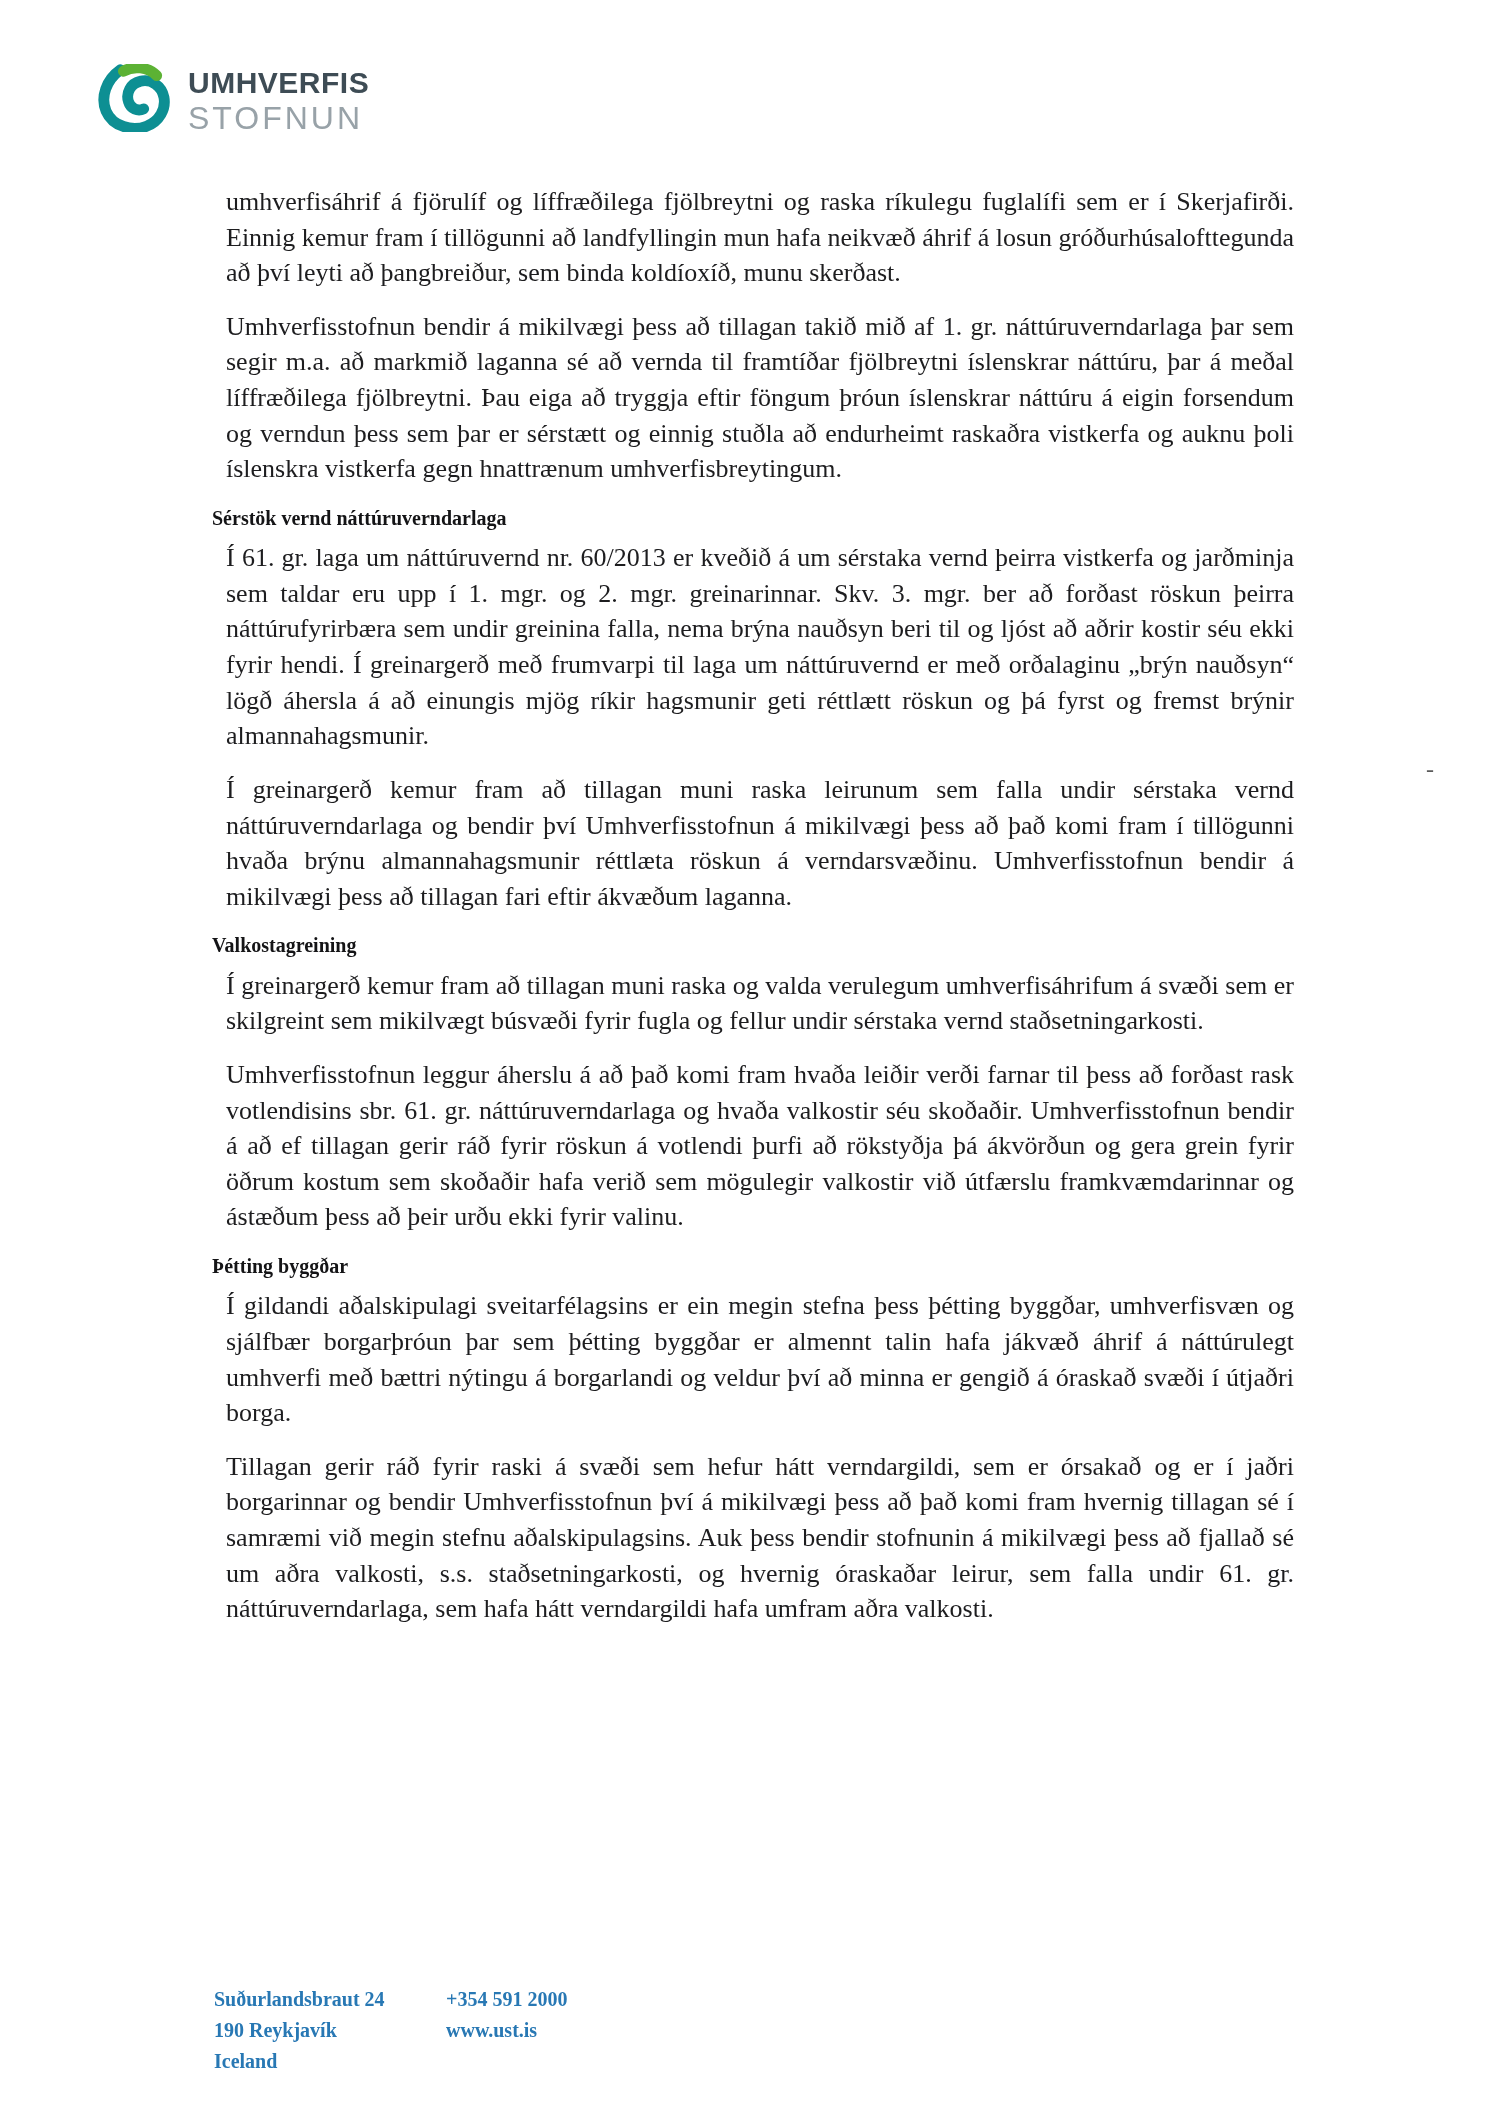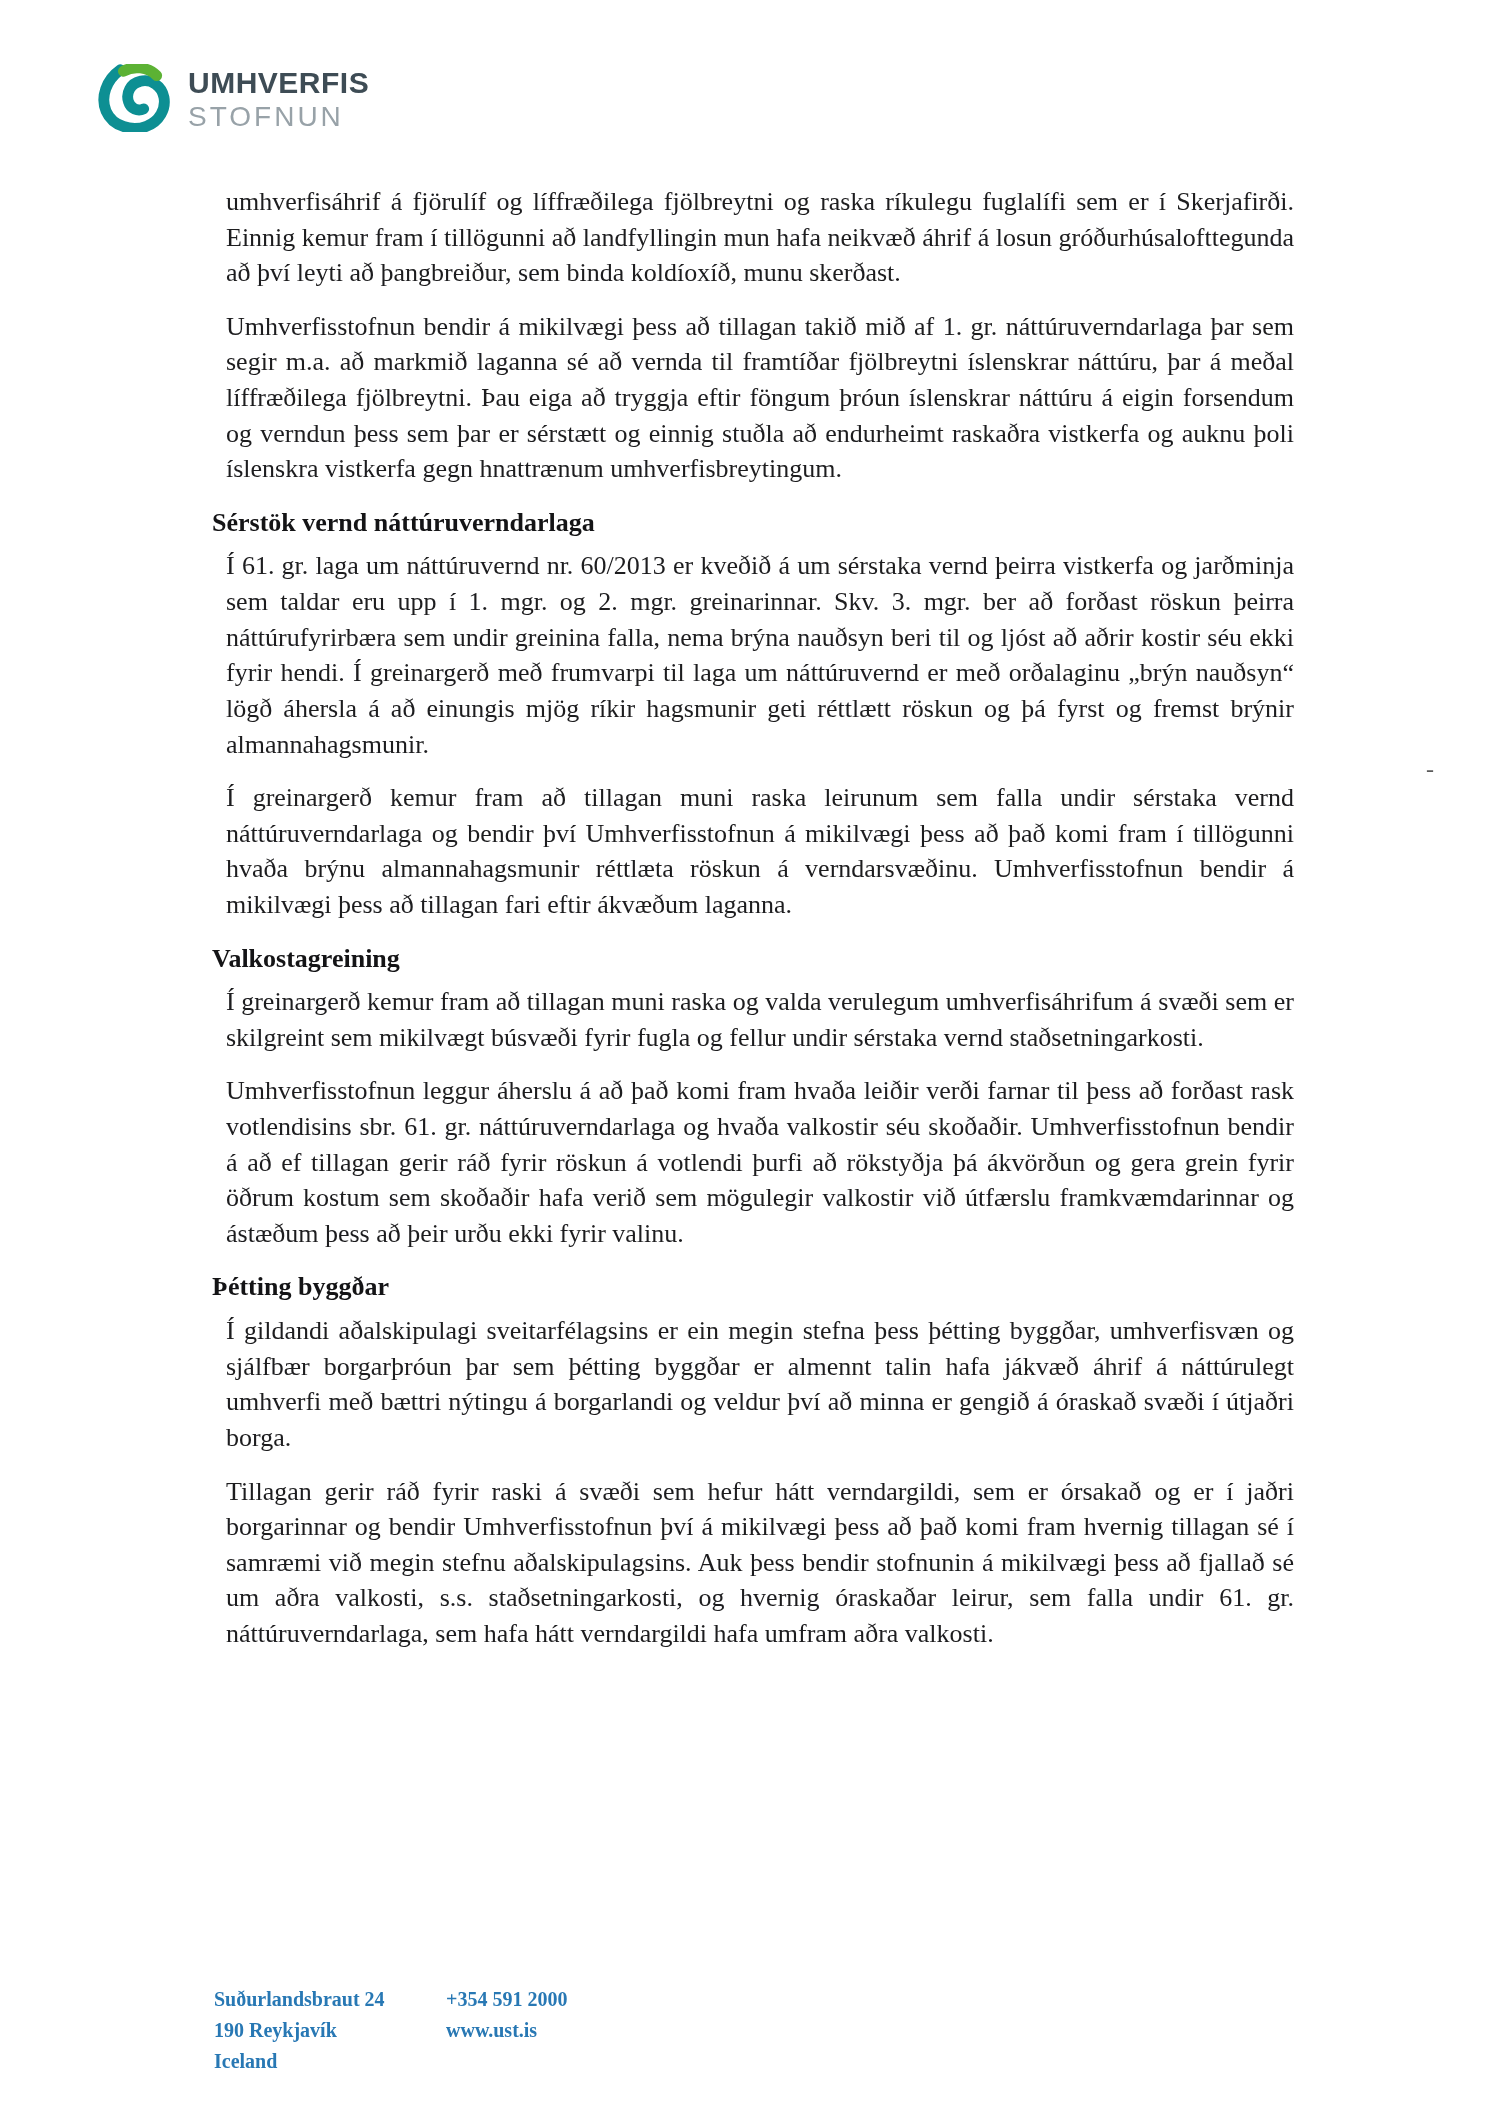--- a/index.html
+++ b/index.html
@@ -27,37 +27,37 @@
   .logo-text { font-family: "Liberation Sans", sans-serif; padding-top: 2px; }
   .logo-line1 {
     font-weight: 700;
     font-size: 30px;
     letter-spacing: 0.5px;
     color: #3e4c55;
     line-height: 1.12;
   }
   .logo-line2 {
     font-weight: 400;
-    font-size: 28px;
+    font-size: 32px;
     letter-spacing: 3px;
     color: #98a2a8;
     line-height: 1.18;
   }
   .body-text {
     position: absolute;
     top: 184px;
     left: 212px;
     width: 1082px;
     font-size: 26px;
     line-height: 1.37;
     text-align: justify;
   }
   .body-text p { margin-bottom: 18px; margin-left: 14px; }
   .section-heading {
-    font-size: 26px;
+    font-size: 20px;
     font-weight: 700;
     margin: 12px 0 8px;
     text-align: left;
     color: #141416;
   }
   .artifact-dash {
     position: absolute;
     left: 1426px;
     top: 756px;
     font-size: 24px;

